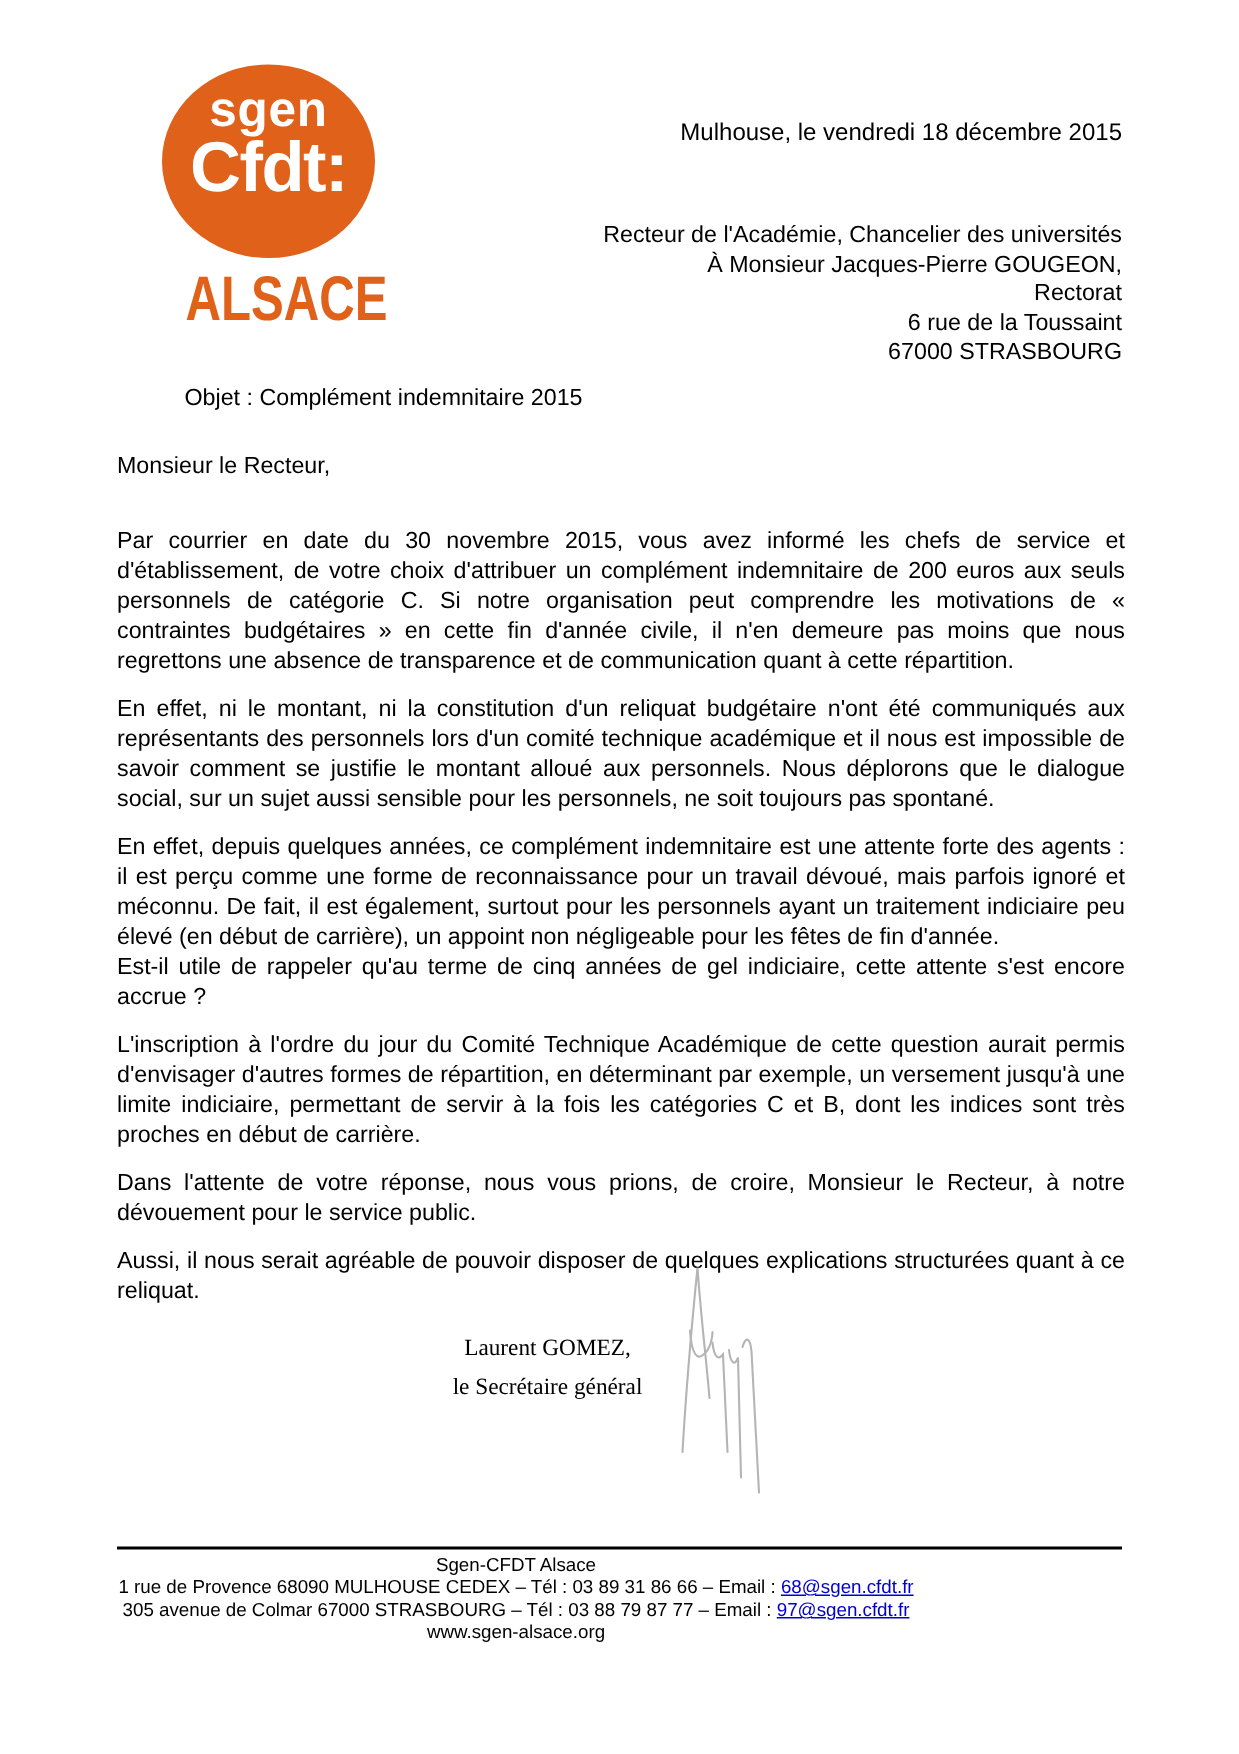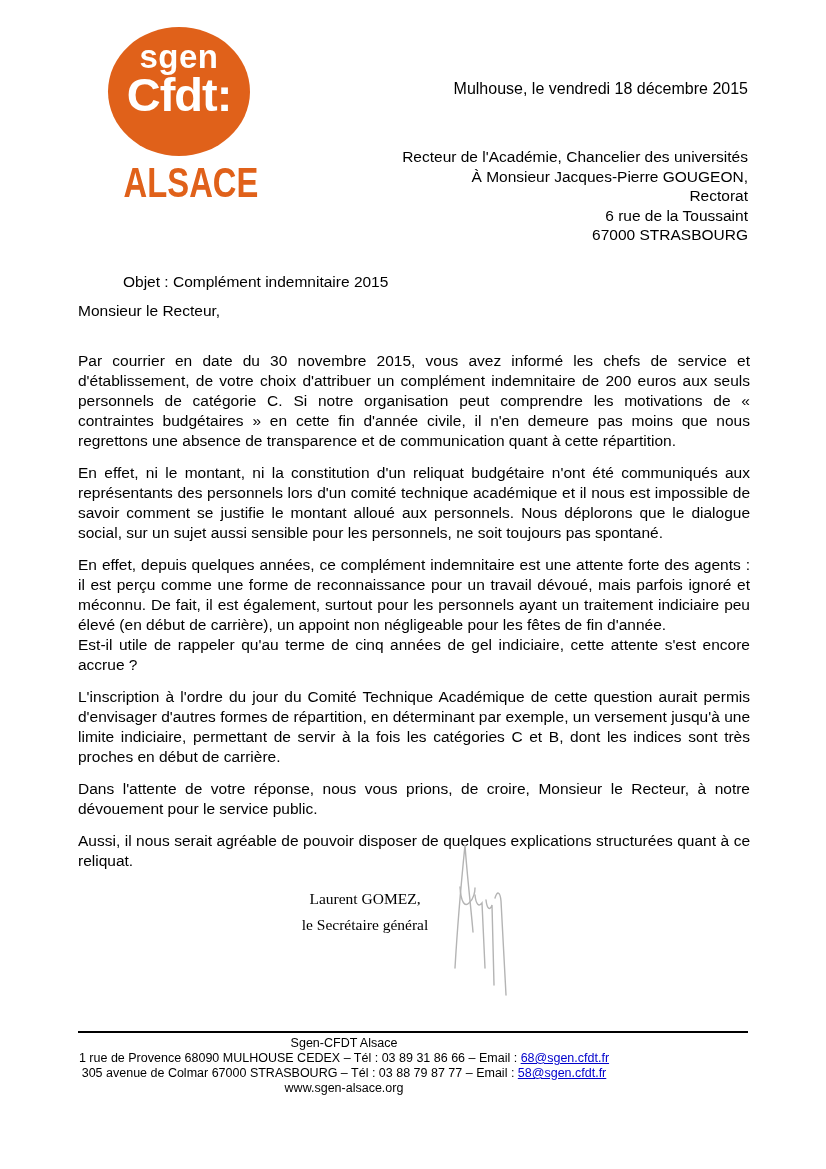--- a/index.html
+++ b/index.html
@@ -7,41 +7,41 @@
     position: relative;
     width: 826px;
     height: 1169px;
     background: #ffffff;
     color: #000000;
     font-family: "Liberation Sans", sans-serif;
     overflow: hidden;
   }
 
   
-  .logo { position: absolute; left: 108px; top: 27px; width: 142px; text-align: left; }
+  .logo { position: absolute; left: 108px; top: 43px; width: 142px; text-align: left; }
   .logo-circle {
     width: 142px; height: 129px; border-radius: 50%;
     background: var(--orange, #E0611A);
     display: flex; flex-direction: column; align-items: center;
     padding-top: 14px; box-sizing: border-box;
   }
   .logo-sgen  { color: #fff; font-weight: bold; font-size: 33px; line-height: 31px; letter-spacing: 0.5px; }
   .logo-cfdt  { color: #fff; font-weight: bold; font-size: 47px; line-height: 46px; letter-spacing: -1px; }
   .logo-region {
     margin-top: 9px; color: var(--orange, #E0611A); font-weight: bold;
     font-size: 42px; line-height: 36px; white-space: nowrap;
     transform: scaleX(0.78); transform-origin: 50% 50%;
   }
 
   
   .dateline  { position: absolute; top: 80px;  right: 78px; font-size: 16px; }
   .recipient { position: absolute; top: 147px; right: 78px; text-align: right; font-size: 15.5px; line-height: 19.5px; }
 
   
-  .subject { position: absolute; left: 123px; top: 257px; font-size: 15.5px; margin-top: 16px; }
+  .subject { position: absolute; left: 123px; top: 257px; font-size: 15.5px; }
   .body-block { position: absolute; left: 78px; top: 301px; width: 672px; font-size: 15.5px; line-height: 20px; }
   .salutation { margin: 0 0 30px 0; }
   .body-block p { margin: 0 0 12px 0; text-align: justify; }
   .body-block p.tight { margin-bottom: 0; }
 
   
   .signature-block { position: absolute; left: 250px; top: 886px; width: 230px; text-align: center; font-size: 15.5px; line-height: 26px; font-family: Liberation Serif, serif; }
   .signature-svg { position: absolute; left: 449px; top: 833px; }
 
   
@@ -100,18 +100,18 @@
     </g>
   </svg>
 
   <div class="footer-rule"></div>
   <div class="footer">
     <div>Sgen-CFDT Alsace</div>
     <div>
       <span>1 rue de Provence 68090 MULHOUSE CEDEX – Tél : 03 89 31 86 66 – Email : </span><a href="#">68@sgen.cfdt.fr</a>
     </div>
     <div>
-      <span>305 avenue de Colmar 67000 STRASBOURG – Tél : 03 88 79 87 77 – Email : </span><a href="#">58@sgen.cfdt.fr</a>
+      <span>305 avenue de Colmar 67000 STRASBOURG – Tél : 03 88 79 87 77 – Email : </span><a href="#">97@sgen.cfdt.fr</a>
     </div>
     <div>www.sgen-alsace.org</div>
   </div>
 
 </div>
 
 </body></html>

